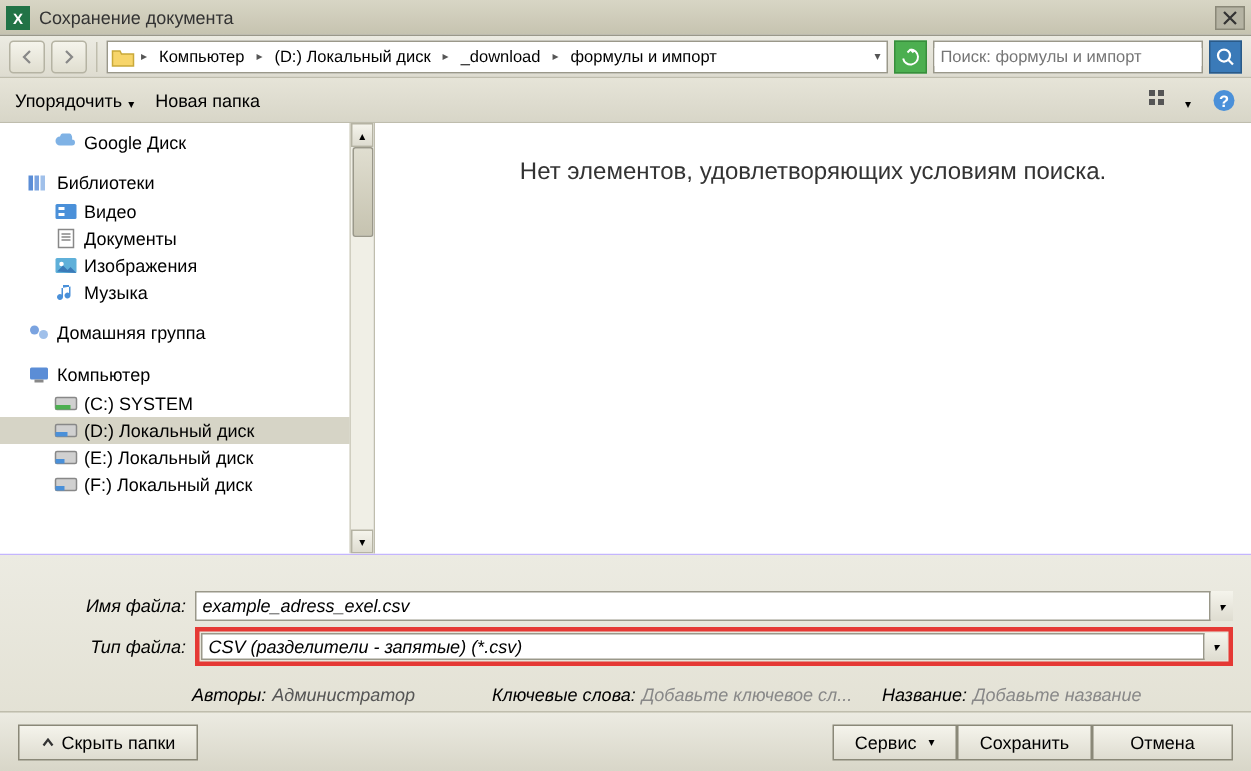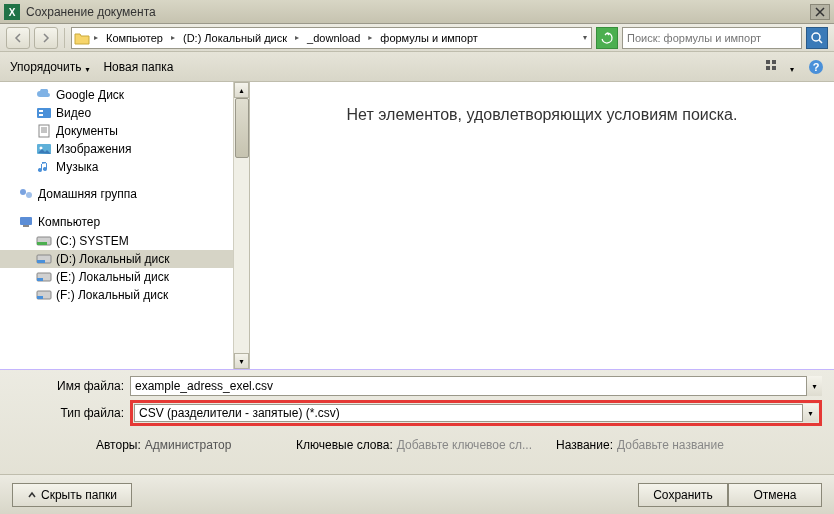--- a/index.html
+++ b/index.html
@@ -34,21 +34,21 @@
 .tree-content { padding: 4px 0; width: 234px; }
 .tree-item { display: flex; align-items: center; height: 18px; padding-left: 18px; gap: 4px; cursor: pointer; }
 .tree-item.l2 { padding-left: 36px; }
 .tree-item.selected { background: #d6d4c6; }
 .tree-header { font-size: 12px; padding-left: 18px; height: 20px; display:flex; align-items:center; gap:4px; margin-top: 8px; }
 .tree-header:first-child { margin-top: 2px; }
 .ico { width: 16px; height: 16px; display:inline-flex; align-items:center; justify-content:center; }
 
 .content-pane { flex: 1; background: #fff; display: flex; align-items: flex-start; justify-content: center; padding-top: 24px; font-size: 16px; color: #333; }
 
-.form-area { padding: 6px 12px; background: linear-gradient(#ecebe2, #e0ded0); height: 144px; }
+.form-area { padding: 24px 12px; background: linear-gradient(#ecebe2, #e0ded0); height: 144px; font-style: italic; }
 .form-row { display: flex; align-items: center; margin-bottom: 4px; }
 .form-label { width: 118px; text-align: right; padding-right: 6px; font-size: 12px; }
 .form-field { flex: 1; position: relative; }
 .form-field input, .form-field .combo { width: 100%; height: 20px; border: 1px solid #9a988a; font-size: 12px; padding: 0 4px; background: #fff; }
 .combo { display: flex; align-items: center; }
 .combo-dd { position:absolute; right:0; top:0; width:16px; height:20px; border-left:1px solid #9a988a; background:linear-gradient(#f5f4ec,#dedcd0); display:flex; align-items:center; justify-content:center; font-size:8px; }
 .highlight-box { border: 3px solid #e53935; padding: 1px; }
 .highlight-box .combo { height: 18px; }
 
 .meta-row { display: flex; margin-top: 12px; font-size: 12px; }
@@ -158,20 +158,30 @@
     <div class="tree-content">
       <div class="tree-item l2">
         <span class="ico">
             <svg width="16" height="12">
               <path d="M4 8 a3 3 0 0 1 0-6 a4 4 0 0 1 8 2 a2 2 0 0 1 0 4 z" fill="#7fb2e5"></path>
             </svg>
           </span>
         <span>Google Диск</span>
       </div>
 
+      <div class="tree-header">
+        <span class="ico">
+            <svg width="16" height="14">
+              <rect x="1" y="2" width="3" height="10" fill="#5b8dd6"></rect>
+              <rect x="5" y="2" width="3" height="10" fill="#7aa3e0"></rect>
+              <rect x="9" y="2" width="3" height="10" fill="#a0c0ea"></rect>
+            </svg>
+          </span>
+        <span>Библиотеки</span>
+      </div>
       <div class="tree-item l2">
         <span class="ico">
             <svg width="16" height="12">
               <rect x="1" y="1" width="14" height="10" fill="#4a90d9" rx="1"></rect>
               <rect x="3" y="3" width="4" height="2" fill="#fff"></rect>
               <rect x="3" y="7" width="4" height="2" fill="#fff"></rect>
             </svg>
           </span>
         <span>Видео</span>
       </div>
@@ -284,21 +294,21 @@
   <div class="form-row">
     <div class="form-label">Тип файла:</div>
     <div class="form-field highlight-box">
       <div class="combo">
         <span>CSV (разделители - запятые) (*.csv)</span>
       </div>
       <div class="combo-dd" style="top:1px;right:1px;height:18px">▾</div>
     </div>
   </div>
   <div class="meta-row">
-    <div class="meta-item" style="margin-left:84px;width:200px">
+    <div class="meta-item" style="margin-left:116px;width:200px">
       <span class="meta-label">Авторы:</span>
       <span class="meta-value">Администратор</span>
     </div>
     <div class="meta-item" style="width:260px">
       <span class="meta-label">Ключевые слова:</span>
       <span class="meta-placeholder">Добавьте ключевое сл...</span>
     </div>
     <div class="meta-item">
       <span class="meta-label">Название:</span>
       <span class="meta-placeholder">Добавьте название</span>
@@ -307,19 +317,22 @@
 </div>
 
 <div class="bottom-bar">
   <div class="btn">
     <svg width="10" height="10">
         <path d="M2 7 L5 3 L8 7" stroke="#333" stroke-width="1.5" fill="none"></path>
       </svg>
     <span>Скрыть папки</span>
   </div>
   <div class="spacer"></div>
+  <div class="btn arrow">
+    <span>Сервис</span>
+  </div>
   <div class="btn" style="width:90px;justify-content:center">
     <span>Сохранить</span>
   </div>
   <div class="btn" style="width:94px;justify-content:center">
     <span>Отмена</span>
   </div>
 </div>
 
 </body></html>

